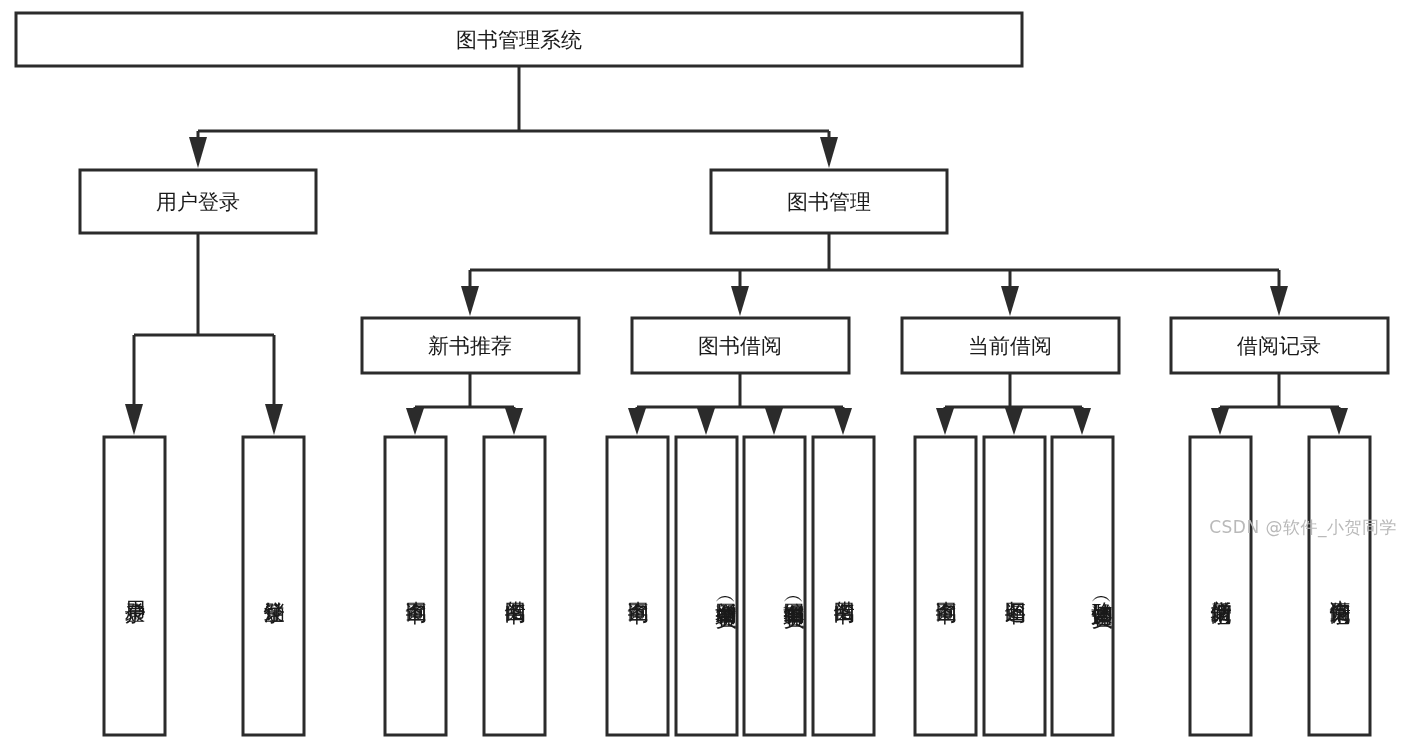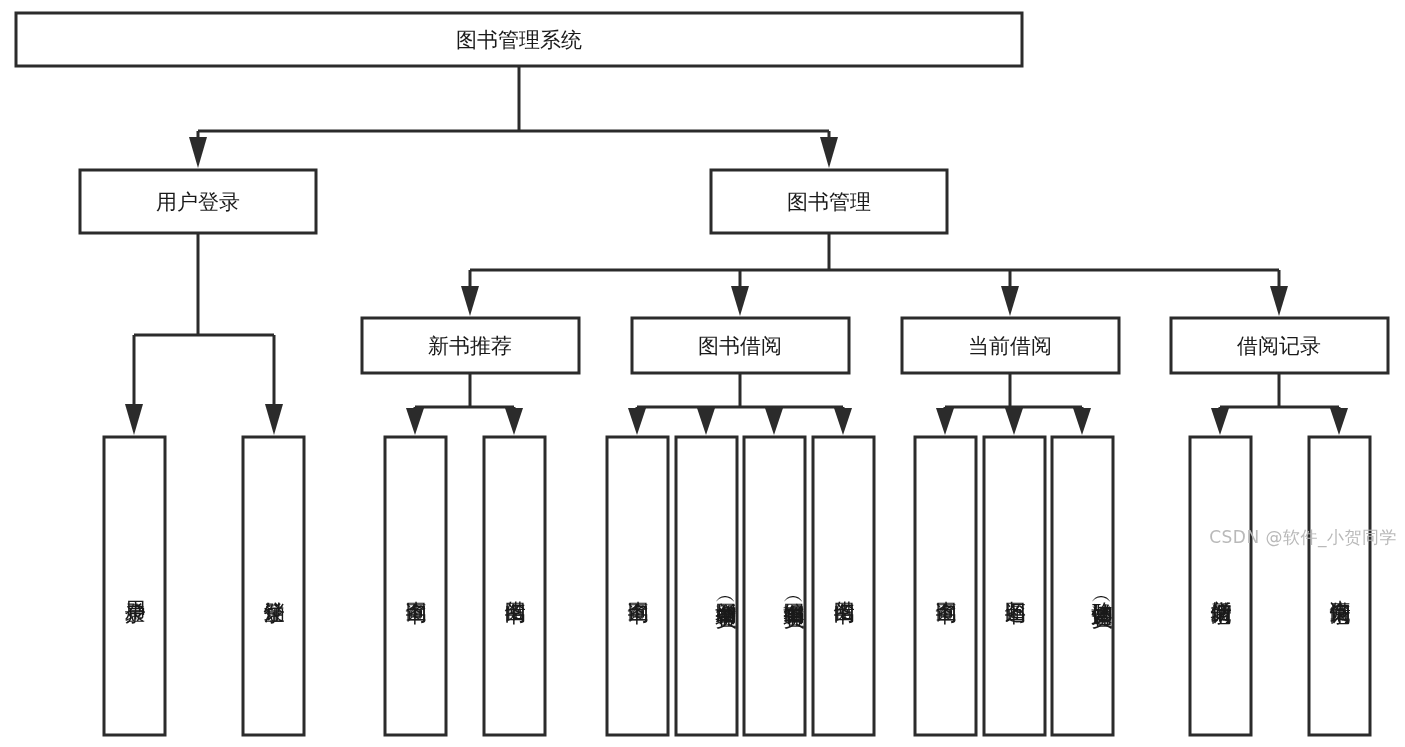--- a/index.html
+++ b/index.html
@@ -61,21 +61,21 @@
     font-size: 21px;
     line-height: 1.12;
     color: #1a1a1a;
     letter-spacing: 1px;
     white-space: nowrap;
     pointer-events: none;
   }
   .watermark {
     position: absolute;
     right: 8px;
-    bottom: 6px;
+    bottom: 16px;
     font-family: "DejaVu Sans", "Liberation Sans", sans-serif;
     font-size: 17px;
     color: #b9b9b9;
     letter-spacing: 0.5px;
     white-space: nowrap;
   }
 </style>
 </head>
 <body>
 

